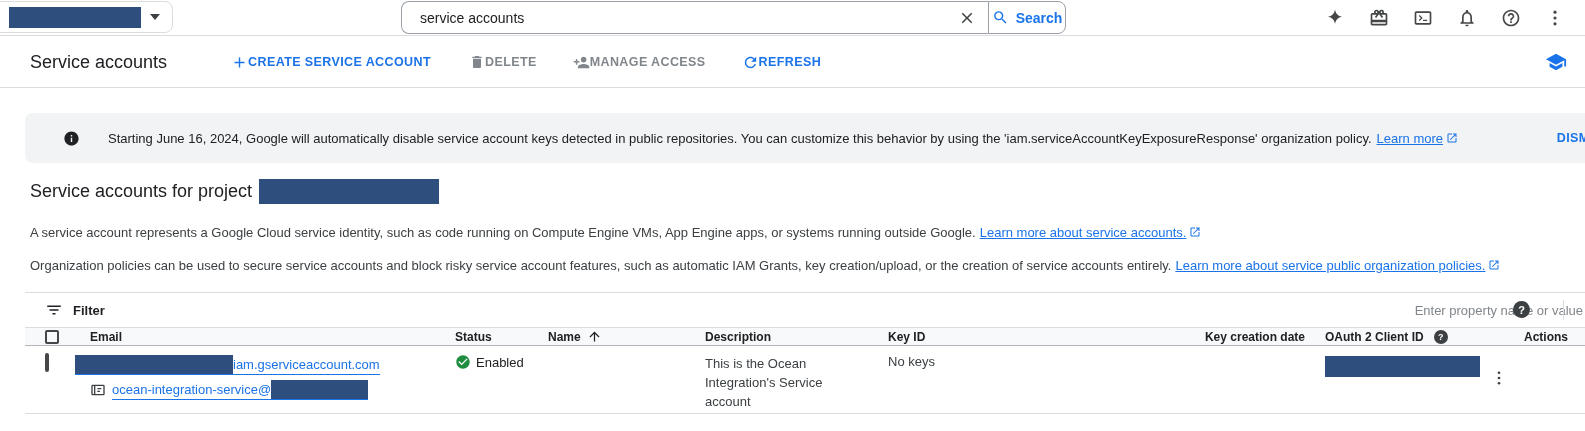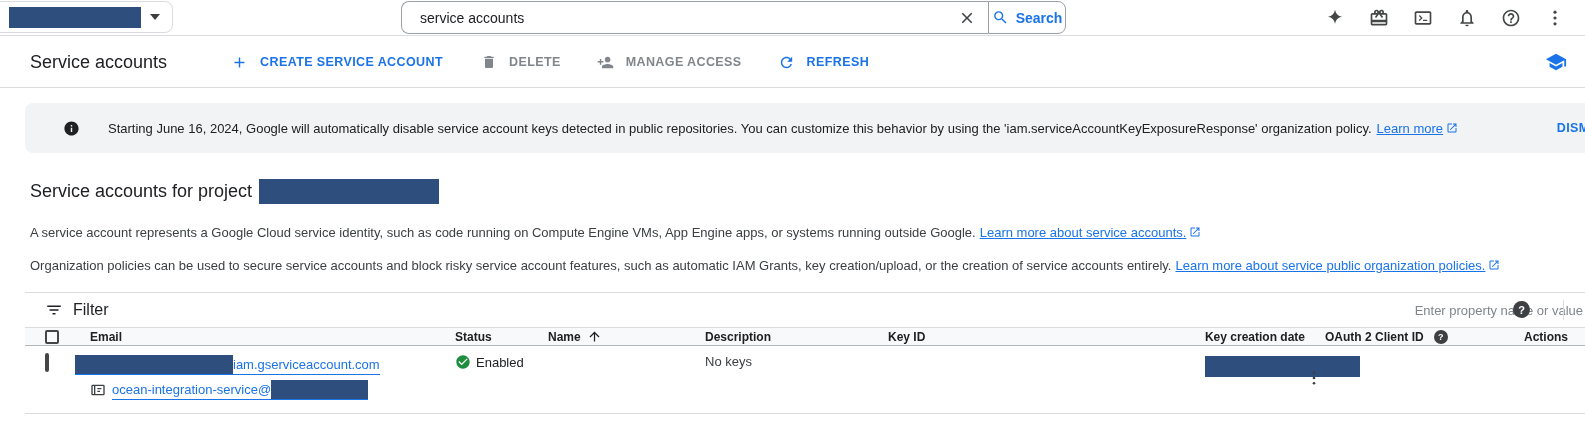--- a/index.html
+++ b/index.html
@@ -29,48 +29,48 @@
   .search-btn{width:78px;border:1px solid #9aa0a6;border-radius:0 8px 8px 0;background:#fff;
               display:flex;align-items:center;justify-content:center;gap:7px;cursor:pointer;
               color:var(--accent);font-size:14px;font-weight:700;font-family:"Liberation Sans",sans-serif;}
   .top-icons{position:absolute;right:20px;top:0;height:36px;display:flex;align-items:center;gap:24px;}
   .tico{cursor:pointer}
 
   
   .toolbar{position:absolute;top:37px;left:0;right:0;height:51px;background:#fff;
            border-bottom:1px solid var(--border);display:flex;align-items:center;}
   .pg-title{font-size:18px;margin-left:30px;}
-  .tbtn{display:flex;align-items:center;gap:12px;background:none;border:none;cursor:pointer;
+  .tbtn{display:flex;align-items:center;gap:0;background:none;border:none;cursor:pointer;
         font-size:12.5px;font-weight:700;letter-spacing:.4px;font-family:"Liberation Sans",sans-serif;padding:0;}
   .tbtn.blue{color:var(--accent)} .tbtn.gray{color:var(--disabled)}
   .tb-create{margin-left:64px} .tb-del{margin-left:38px} .tb-mng{margin-left:36px} .tb-ref{margin-left:36px}
   .learn{margin-left:auto;margin-right:18px;cursor:pointer}
 
   
-  .banner{position:absolute;left:25px;right:0;top:103px;height:50px;background:var(--banner_bg);
+  .banner{position:absolute;left:25px;right:0;top:113px;height:50px;background:var(--banner_bg);
           border-radius:8px 0 0 8px;display:flex;align-items:center;}
   .banner .info{margin-left:38px;flex:none}
   .banner-text{margin-left:28px;font-size:13px;color:var(--text);}
   .blink{color:var(--accent);text-decoration:underline;cursor:pointer;margin-left:5px;}
   .ext{display:inline-block;vertical-align:-1px;margin-left:3px;}
   .dismiss{position:absolute;right:-26px;top:18px;color:var(--accent);font-size:12.5px;
            font-weight:700;letter-spacing:.4px;cursor:pointer;}
 
   
   .heading{position:absolute;left:30px;top:179px;font-size:18px;display:flex;align-items:center;}
   .heading .redact{width:180px;height:25px;margin-left:7px;}
   .para{position:absolute;left:30px;font-size:13px;color:var(--muted);text-align:center;}
   .p1{top:212px}.p2{top:245px}
   .para a{color:var(--accent);text-decoration:underline;cursor:pointer;margin-left:4px;}
 
   
   .card{position:absolute;left:25px;right:0;top:292px;border-top:1px solid var(--border);}
   .filter-row{height:34px;display:flex;align-items:center;position:relative;}
   .filter-row .ficon{margin-left:20px}
-  .flabel{margin-left:10px;font-size:16px;font-weight:400;}
+  .flabel{margin-left:10px;font-size:13px;font-weight:700;}
   .finput{flex:1;border:none;outline:none;font-size:13px;color:var(--text);
           font-family:"Liberation Sans",sans-serif;background:transparent;text-align:right;}
   .finput::placeholder{color:var(--disabled)}
   .qcircle{border-radius:50%;background:#3c4043;color:#fff;display:inline-flex;
            align-items:center;justify-content:center;font-weight:700;flex:none;cursor:pointer;}
   .q18{width:17px;height:17px;font-size:11px;position:absolute;right:55px;top:8px;}
   .vdiv{position:absolute;right:21px;top:7px;height:20px;border-left:1px solid var(--border);}
   .grid{display:grid;grid-template-columns:45px 365px 93px 157px 183px 317px 120px 185px 1fr;}
   .hrow{background:var(--header_bg);border-top:1px solid var(--border);border-bottom:1px solid #b3b6ba;
         height:19px;align-items:center;font-size:12px;font-weight:700;}
@@ -317,20 +317,23 @@
       <span>
         <svg width="16" height="16" viewBox="0 0 24 24" fill="#1e8e3e">
             <path d="M12 2C6.48 2 2 6.48 2 12s4.48 10 10 10 10-4.48 10-10S17.52 2 12 2zm-2 15-5-5 1.41-1.41L10 14.17l7.59-7.59L19 8l-9 9z"></path>
           </svg>
       </span>
       <span>Enabled</span>
     </div>
 
     <div class="dcell"></div>
 
+    <div class="dcell">
+      <div class="desc">This is the Ocean Integration's Service account</div>
+    </div>
 
     <div class="dcell keyid">No keys</div>
 
     <div class="dcell"></div>
 
     <div class="dcell oauth-cell">
       <span class="redact"></span>
     </div>
 
     <div class="dcell" style="padding-left:0">

